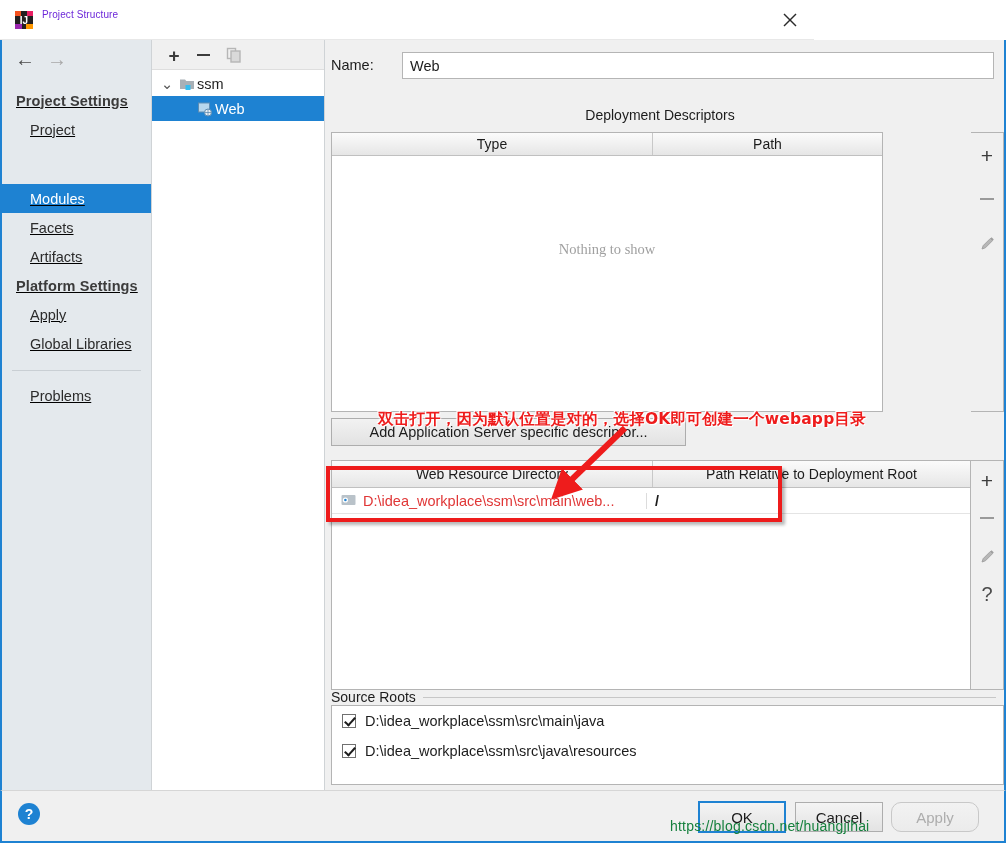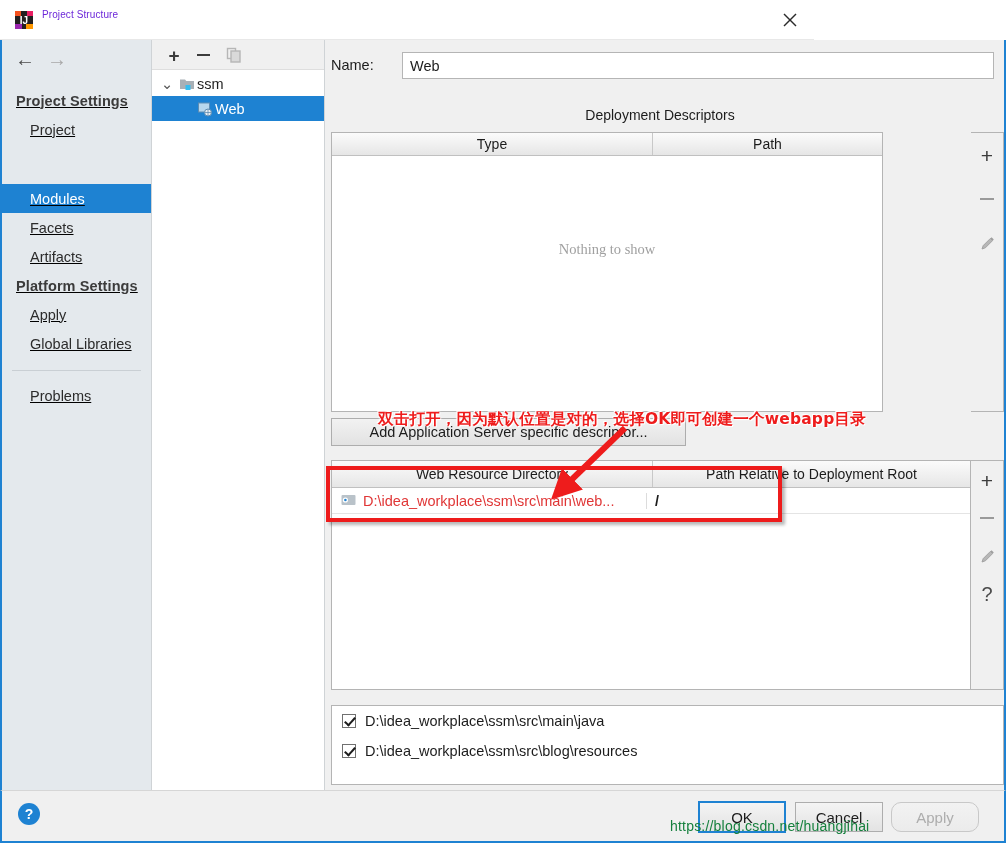--- a/index.html
+++ b/index.html
@@ -584,30 +584,34 @@
           <svg width="17" height="17" viewBox="0 0 17 17">
             <path d="M3 14 L4.2 10.6 L11.4 3.4 L13.6 5.6 L6.4 12.8 Z" fill="#b7b7b7" stroke="#9e9e9e" stroke-width="0.9"></path>
             <path d="M11.4 3.4 L12.6 2.2 L14.8 4.4 L13.6 5.6 Z" fill="#9e9e9e"></path>
           </svg>
         </div>
         <div class="st-btn" style="height:38px;">
           <span class="st-q">?</span>
         </div>
       </div>
 
+      <div class="section-title-row" style="top:648px;">
+        <span class="section-title">Source Roots</span>
+        <span class="section-rule"></span>
+      </div>
 
       <div class="table-block" style="left:6px; top:665px; width:673px; height:80px; background:#ffffff;">
         <div id="sr-rows">
             <div class="sr-row">
               <span class="sr-check"></span>
               <span>D:\idea_workplace\ssm\src\main\java</span>
             </div>
             <div class="sr-row">
               <span class="sr-check"></span>
-              <span>D:\idea_workplace\ssm\src\blog\resources</span>
+              <span>D:\idea_workplace\ssm\src\java\resources</span>
             </div>
           </div>
       </div>
 
     </div>
   </div>
 
   <div class="footer">
     <div class="help-badge">
       <span>?</span>

